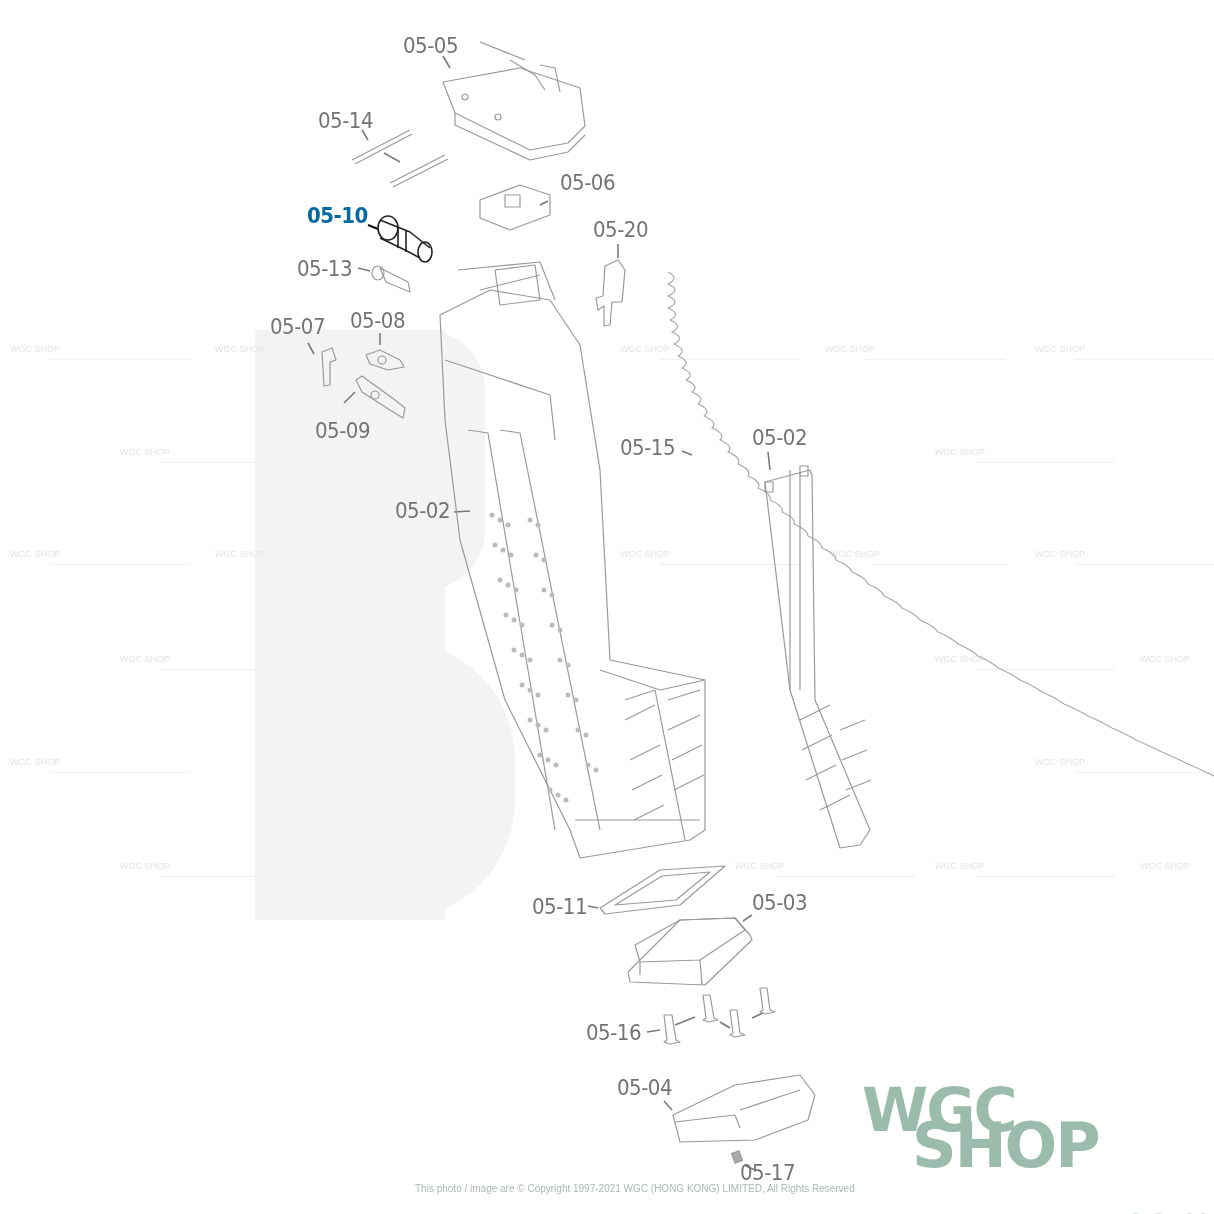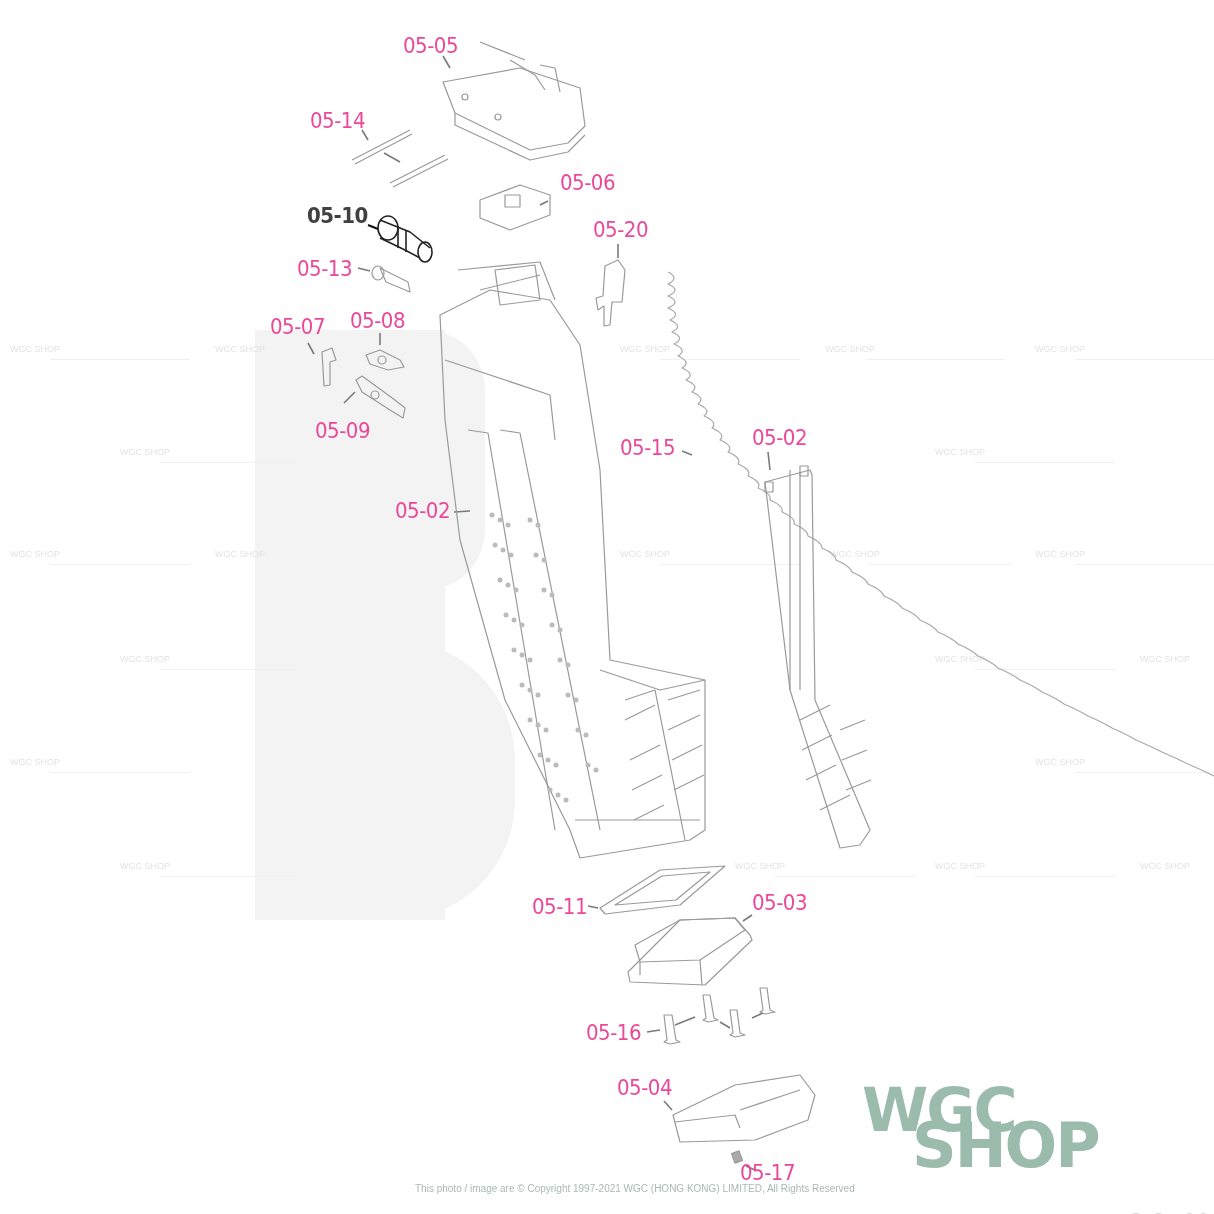--- a/index.html
+++ b/index.html
@@ -8,24 +8,24 @@
     background:#ffffff;
     font-family:"DejaVu Sans Condensed","DejaVu Sans",sans-serif;
   }
   .bgshape { position:absolute; background:#f3f3f3; }
   .wm {
     position:absolute; font-size:9px; color:#e3e3e3; line-height:9px;
     font-family:"Liberation Sans",sans-serif;
   }
   .wm .line { position:absolute; left:40px; top:14px; width:140px; height:1px; background:#f0f0f0; }
   .lbl {
-    position:absolute; font-size:22px; color:#ec4899; letter-spacing:-0.5px;
+    position:absolute; font-size:22px; color:#737373; letter-spacing:-0.5px;
     font-family:"DejaVu Sans Condensed","DejaVu Sans",sans-serif; white-space:nowrap;
   }
-  .lbl.hl { color:#404040; font-weight:bold; }
+  .lbl.hl { color:#0369a1; font-weight:bold; }
   svg { position:absolute; left:0; top:0; }
   .logo {
     position:absolute; color:#9bbbad; font-family:"DejaVu Sans",sans-serif; font-weight:bold;
     letter-spacing:-2px;
   }
   .copyright {
     position:absolute; left:415px; top:1183px; font-size:10px; color:#a9b8b2;
     font-family:Liberation Sans, sans-serif; white-space:nowrap;
   }
 </style>
@@ -235,21 +235,21 @@
       <path d="M675,1122 L735,1115 L740,1128 M740,1110 L800,1090"></path>
     </g>
 
     <g fill="#aaa">
       <rect x="733" y="1152" width="8" height="10" transform="rotate(-20 737 1157)"></rect>
     </g>
   </svg>
 
   <div>
     <div class="lbl" style="left:403px;top:33px">05-05</div>
-    <div class="lbl" style="left:310px;top:108px">05-14</div>
+    <div class="lbl" style="left:318px;top:108px">05-14</div>
     <div class="lbl" style="left:560px;top:170px">05-06</div>
     <div class="lbl hl" style="left:307px;top:203px">05-10</div>
     <div class="lbl" style="left:593px;top:217px">05-20</div>
     <div class="lbl" style="left:297px;top:256px">05-13</div>
     <div class="lbl" style="left:350px;top:308px">05-08</div>
     <div class="lbl" style="left:270px;top:314px">05-07</div>
     <div class="lbl" style="left:315px;top:418px">05-09</div>
     <div class="lbl" style="left:752px;top:425px">05-02</div>
     <div class="lbl" style="left:620px;top:435px">05-15</div>
     <div class="lbl" style="left:395px;top:498px">05-02</div>

